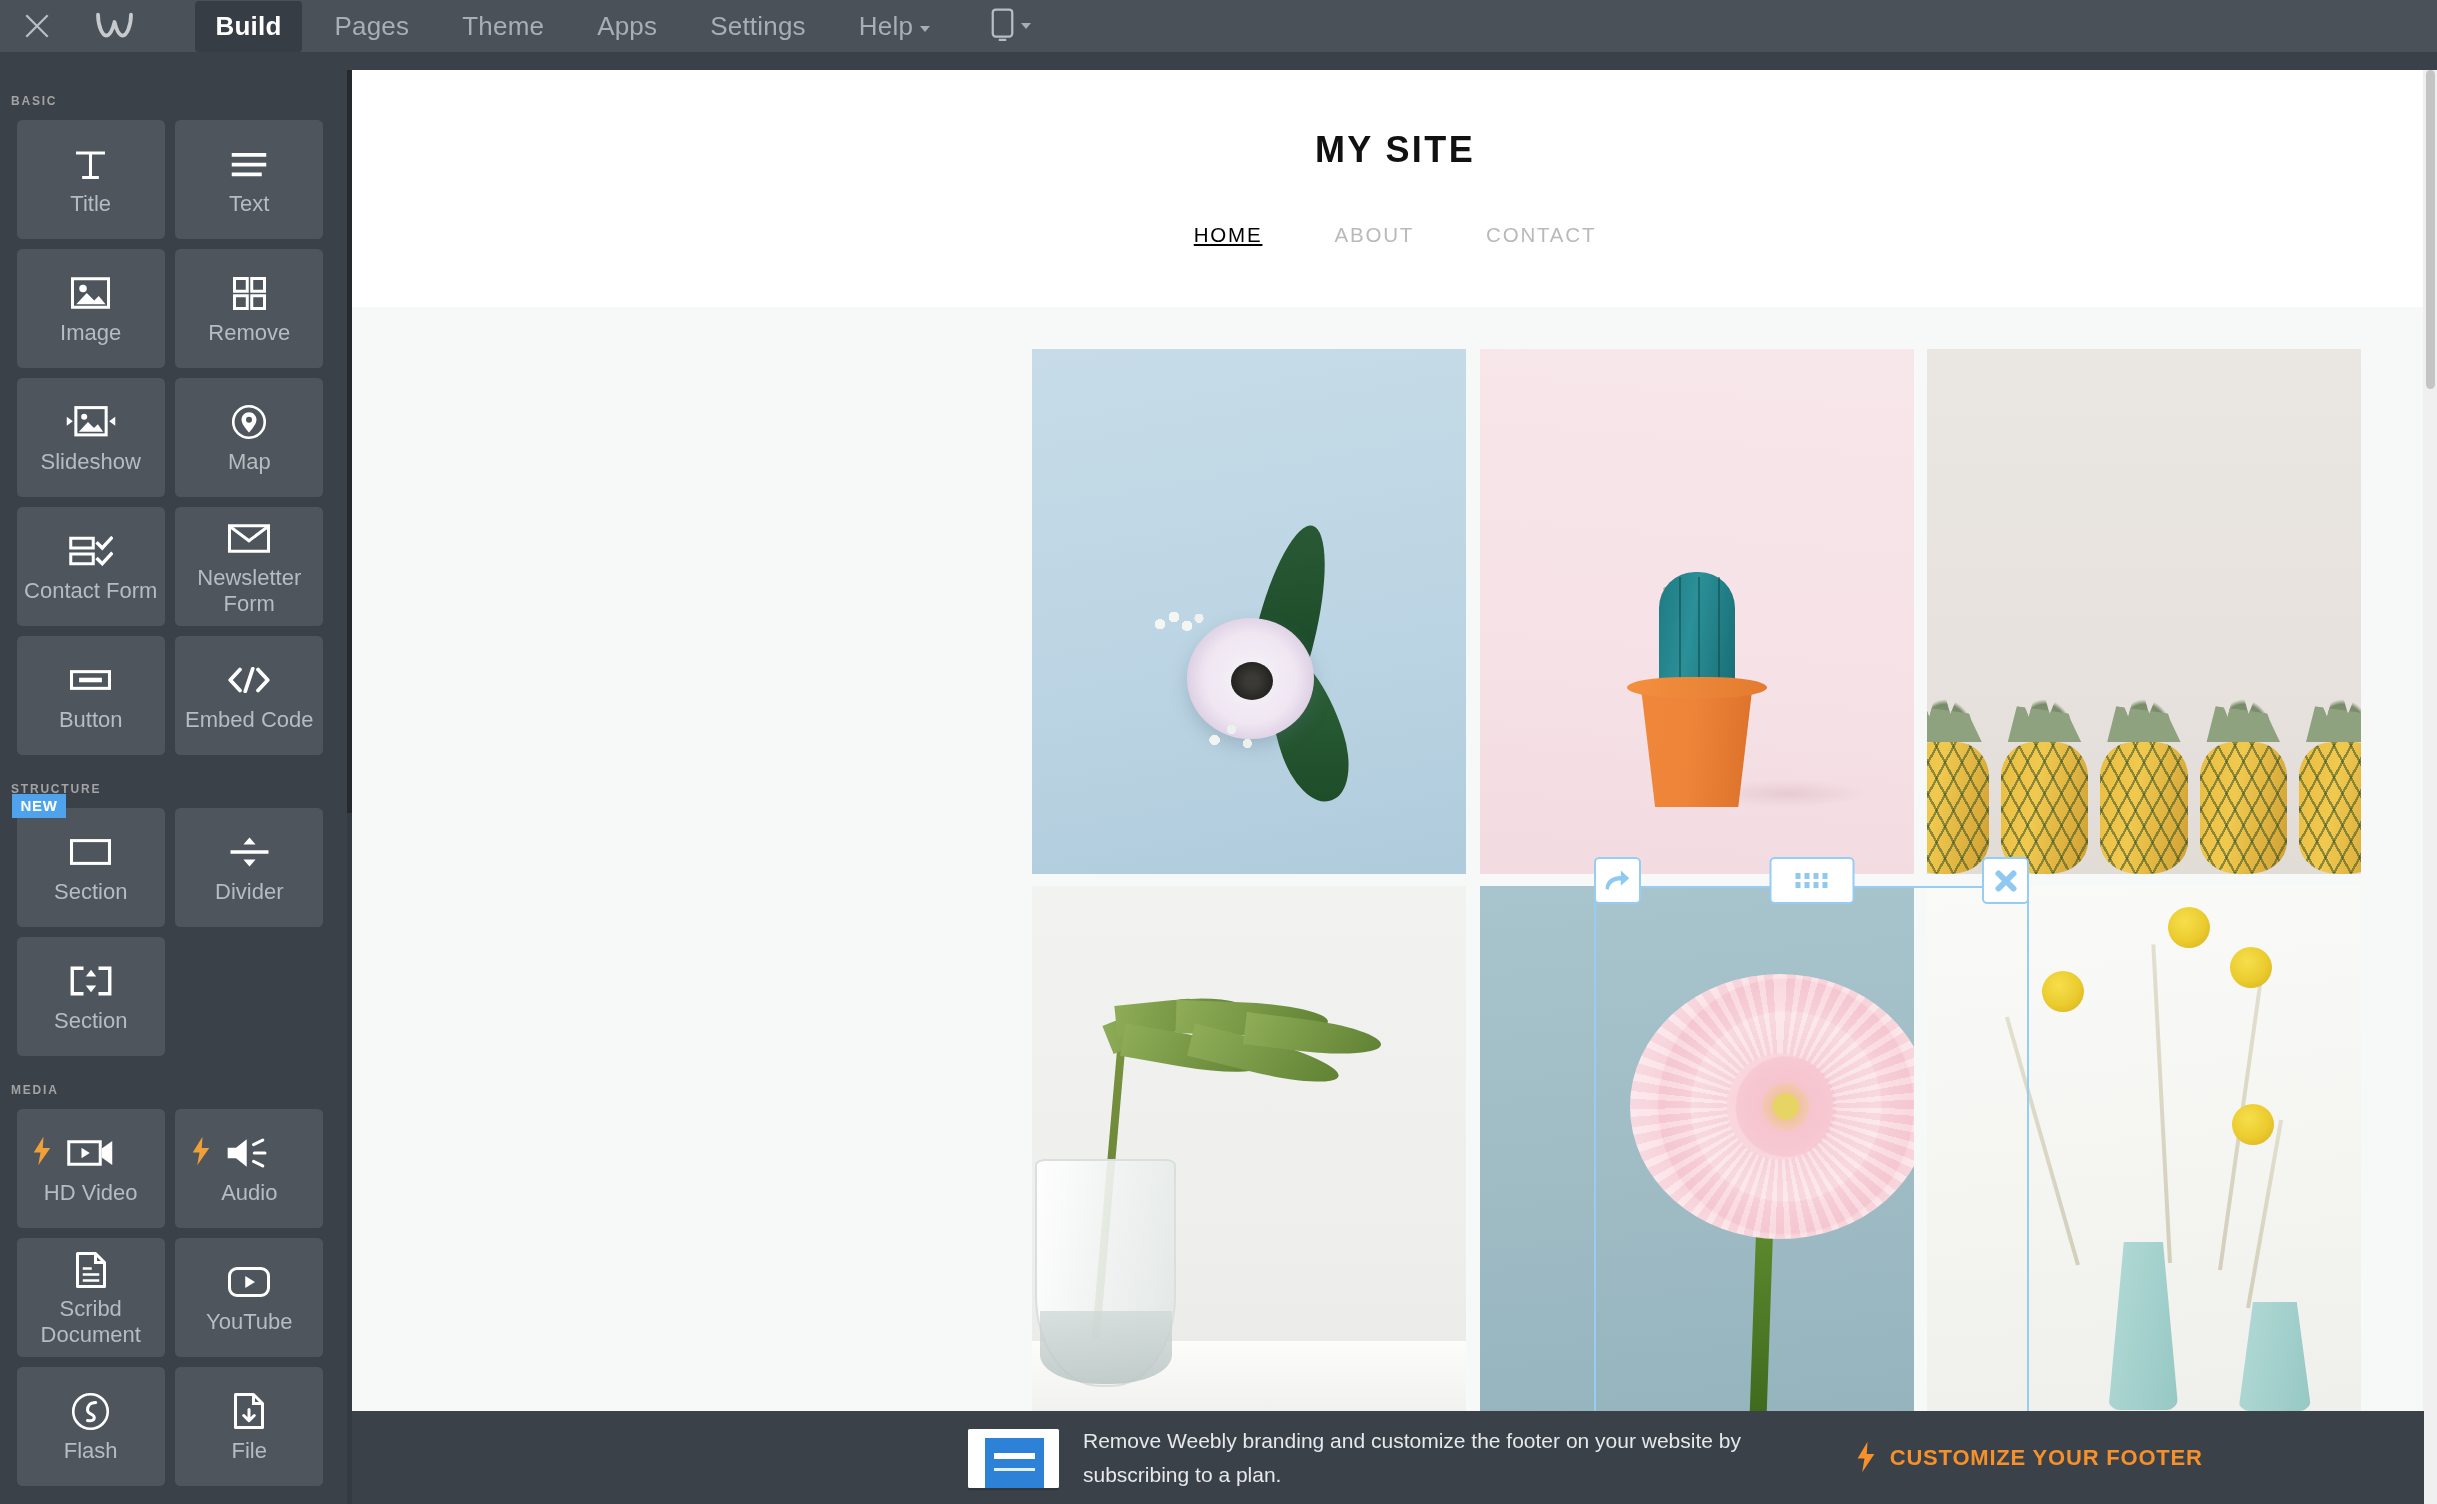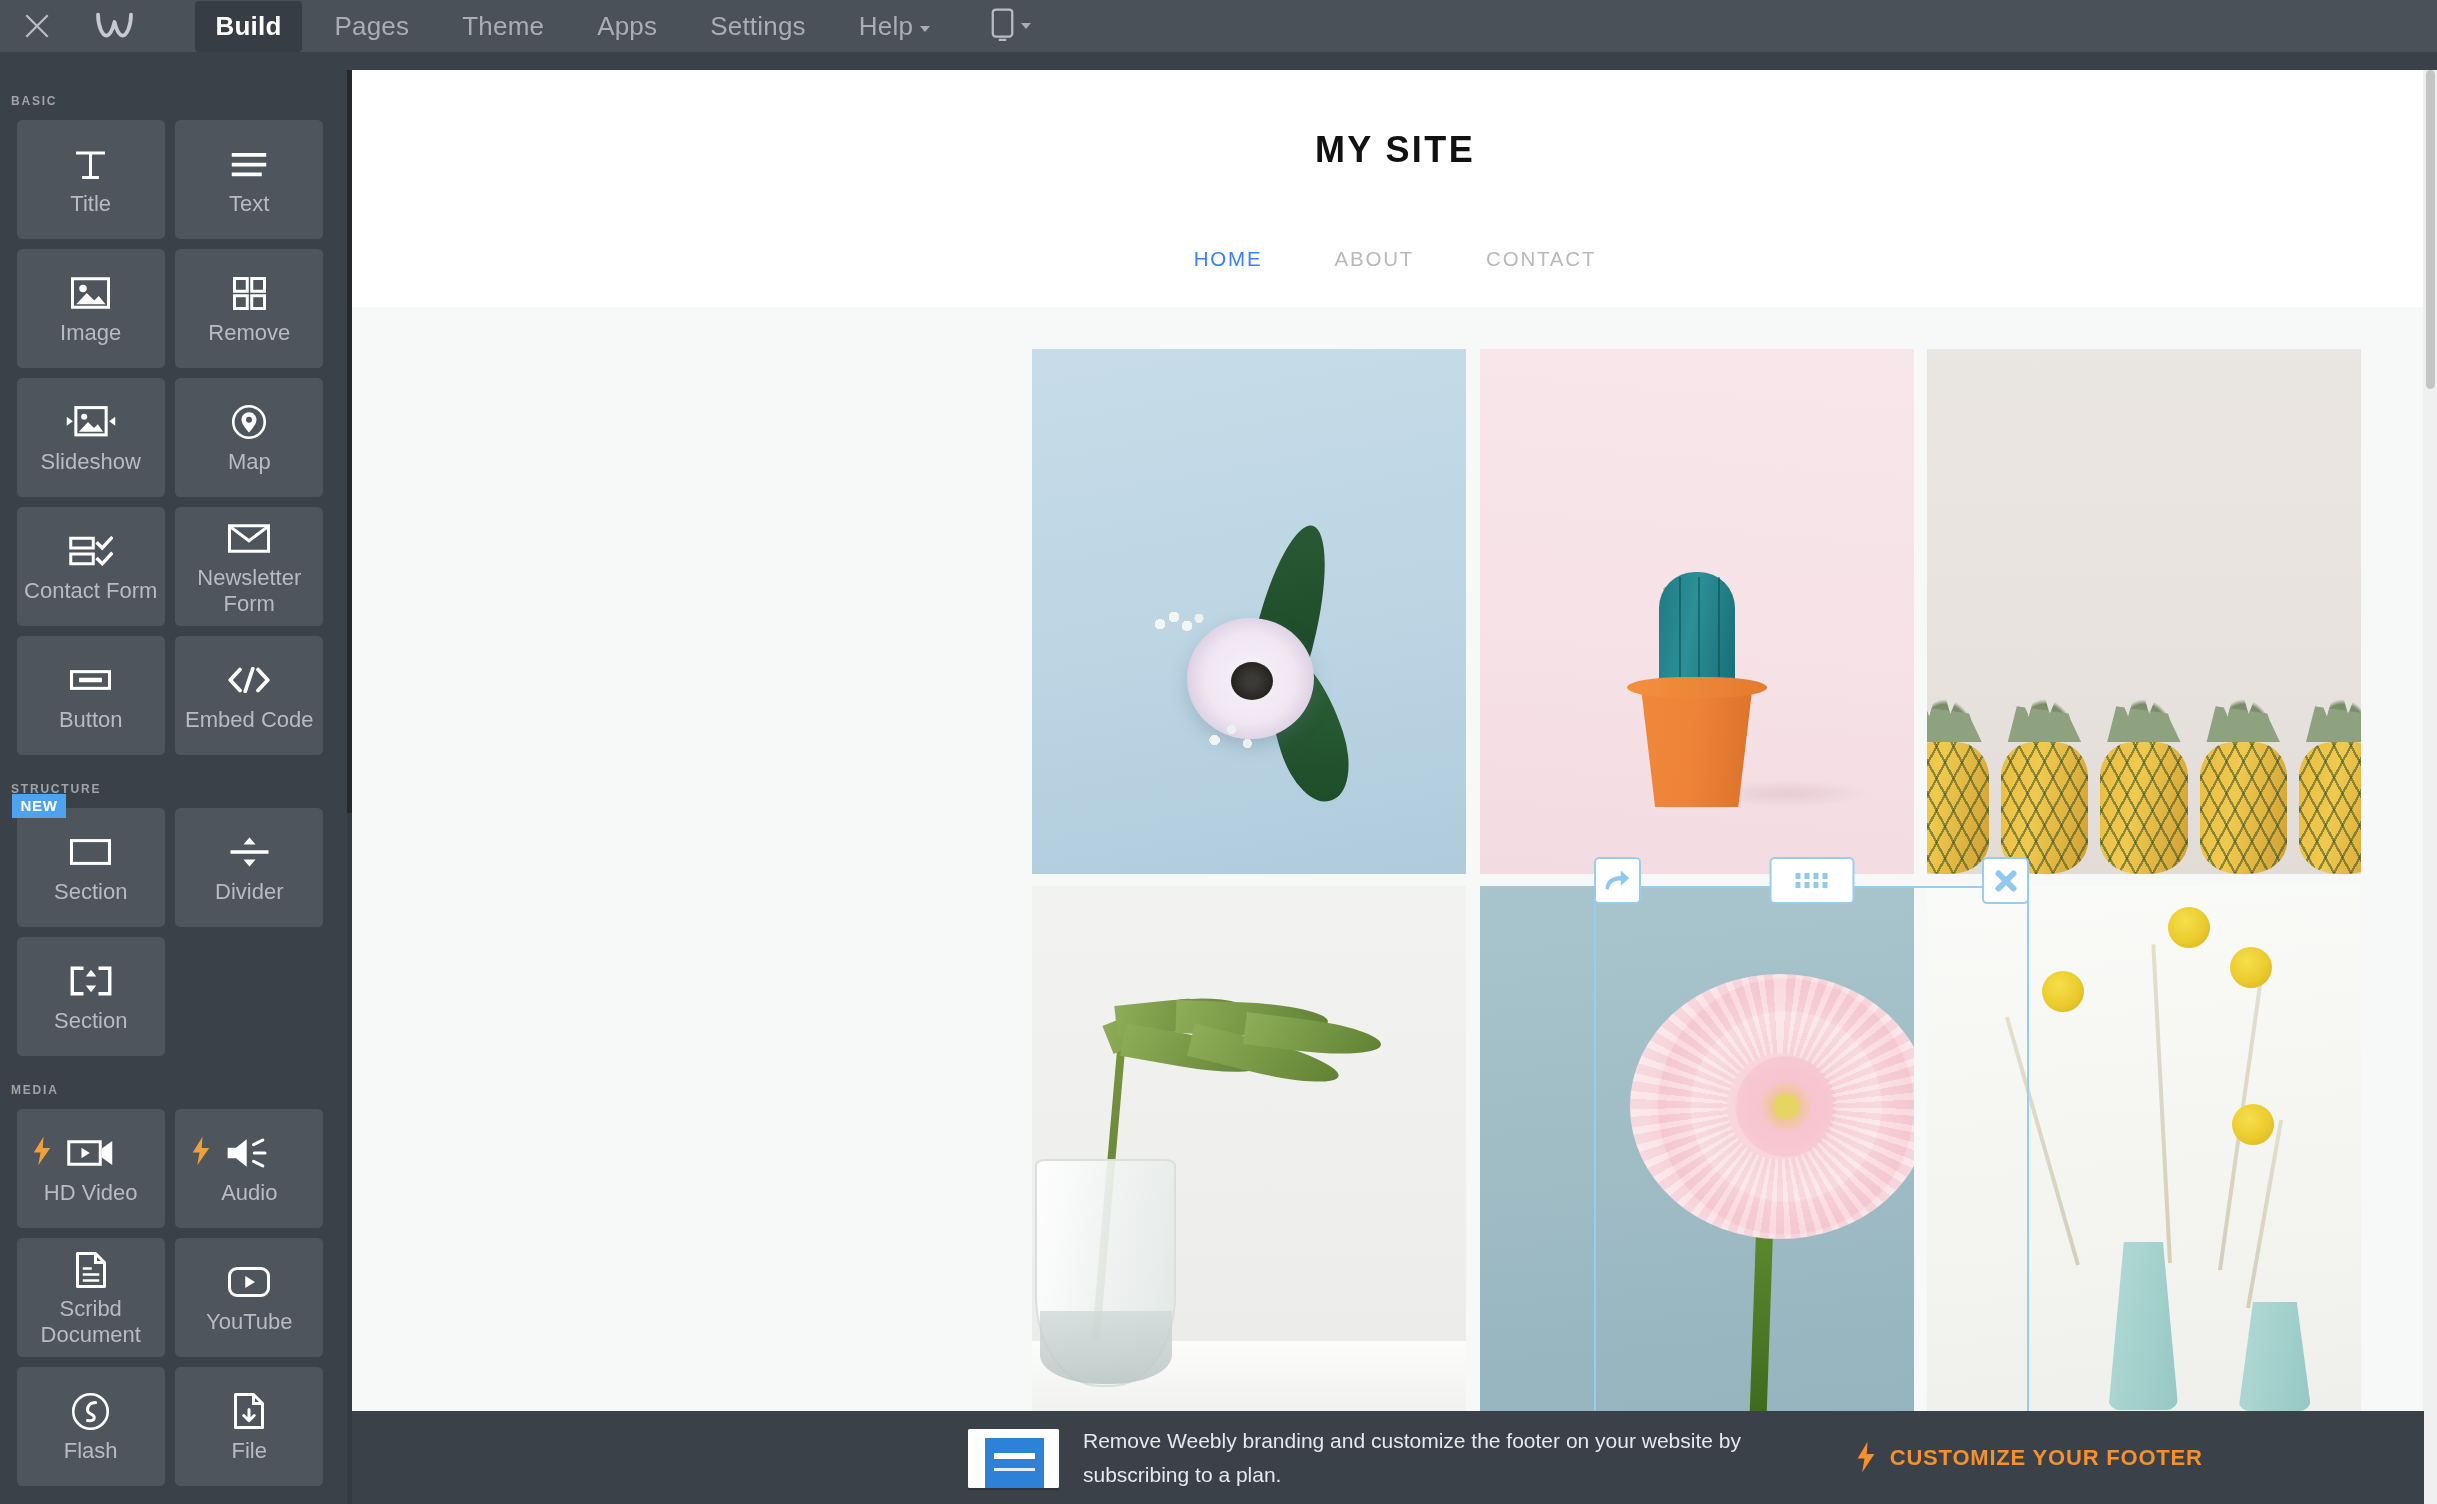--- a/index.html
+++ b/index.html
@@ -137,41 +137,40 @@
     width: 2086px; height: 1341px;
     background: #FFFFFF;
     overflow: hidden;
     z-index: 10;
   }
   #site-header {
     width: 100%; height: 237px;
     background: #FFFFFF;
     display: flex; flex-direction: column;
     align-items: center;
-    gap: 24px;
   }
   #site-title {
     font-size: 36px;
     font-weight: bold;
     letter-spacing: 2.4px;
     color: #111111;
     margin-top: 59px;
   }
   #site-nav {
     display: flex; gap: 0;
     margin-top: 52px;
   }
   .site-nav-link {
     font-size: 20.5px;
     letter-spacing: 1.8px;
     color: #B9B9B9;
     padding: 0 36px;
     cursor: pointer;
   }
-  .site-nav-link.active { color: #3b82f6; }
+  .site-nav-link.active { color: #000000; text-decoration: underline; }
 
   #site-body {
     position: relative;
     width: 100%; height: 1104px;
     background: #F7F8F8;
   }
   #gallery {
     position: absolute;
     left: 680px; top: 42px;
     width: 1406px;

